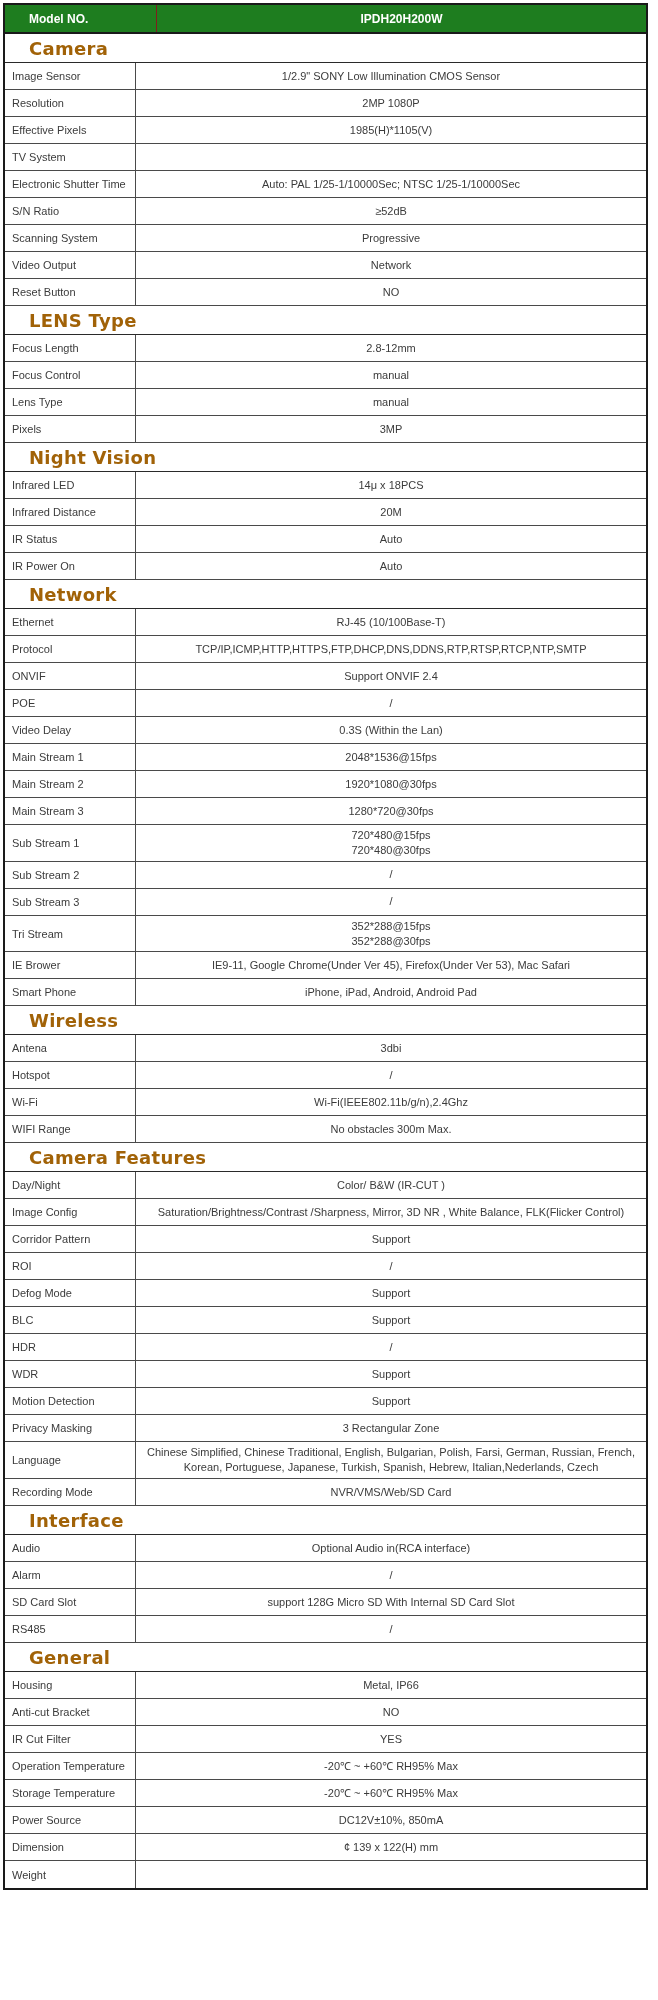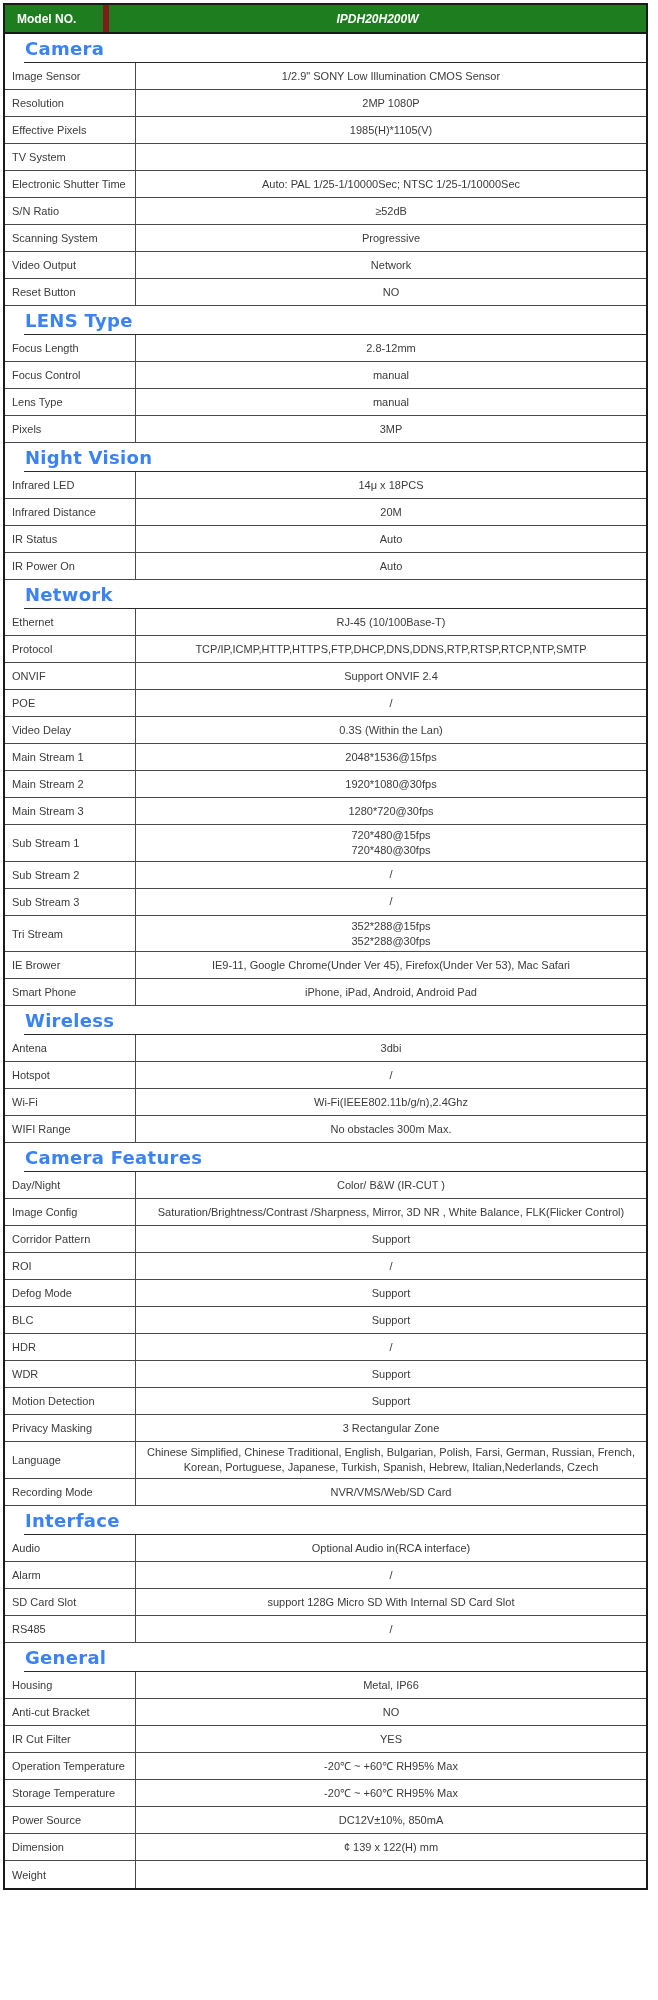--- a/index.html
+++ b/index.html
@@ -30,47 +30,45 @@
     display: flex;
     align-items: stretch;
     background: #1e7d1f;
     color: #ffffff;
     font-weight: bold;
     font-size: 12px;
     min-height: 27px;
     border-bottom: 2px solid #1a1a1a;
   }
   .model-label {
-    width: 104px;
-    box-sizing: border-box;
-    border-right: 6px solid #7f1d1d;
-    display: flex;
-    align-items: center;
-    padding-left: 12px;
+    width: 152px;
+    box-sizing: border-box;
+    border-right: 1px solid #7f1d1d;
+    display: flex;
+    align-items: center;
+    padding-left: 24px;
   }
   .model-value {
     flex: 1;
     display: flex;
     align-items: center;
     justify-content: center;
-    font-style: italic;
   }
   .section-header {
     min-height: 29px;
     display: flex;
     align-items: center;
-    padding-left: 1px;
+    padding-left: 24px;
     border-bottom: 1px solid #2a2a2a;
     font-family: "DejaVu Sans", sans-serif;
     font-weight: 800;
     font-size: 18px;
     letter-spacing: 0.3px;
-    color: #3b82f6;
-    box-sizing: border-box;
-    margin-left: 19px;
+    color: #a16207;
+    box-sizing: border-box;
   }
   .row {
     display: flex;
     align-items: stretch;
     min-height: 27px;
     border-bottom: 1px solid #4a4a4a;
     box-sizing: border-box;
     font-size: 11px;
   }
   .row:last-child { border-bottom: none; }

